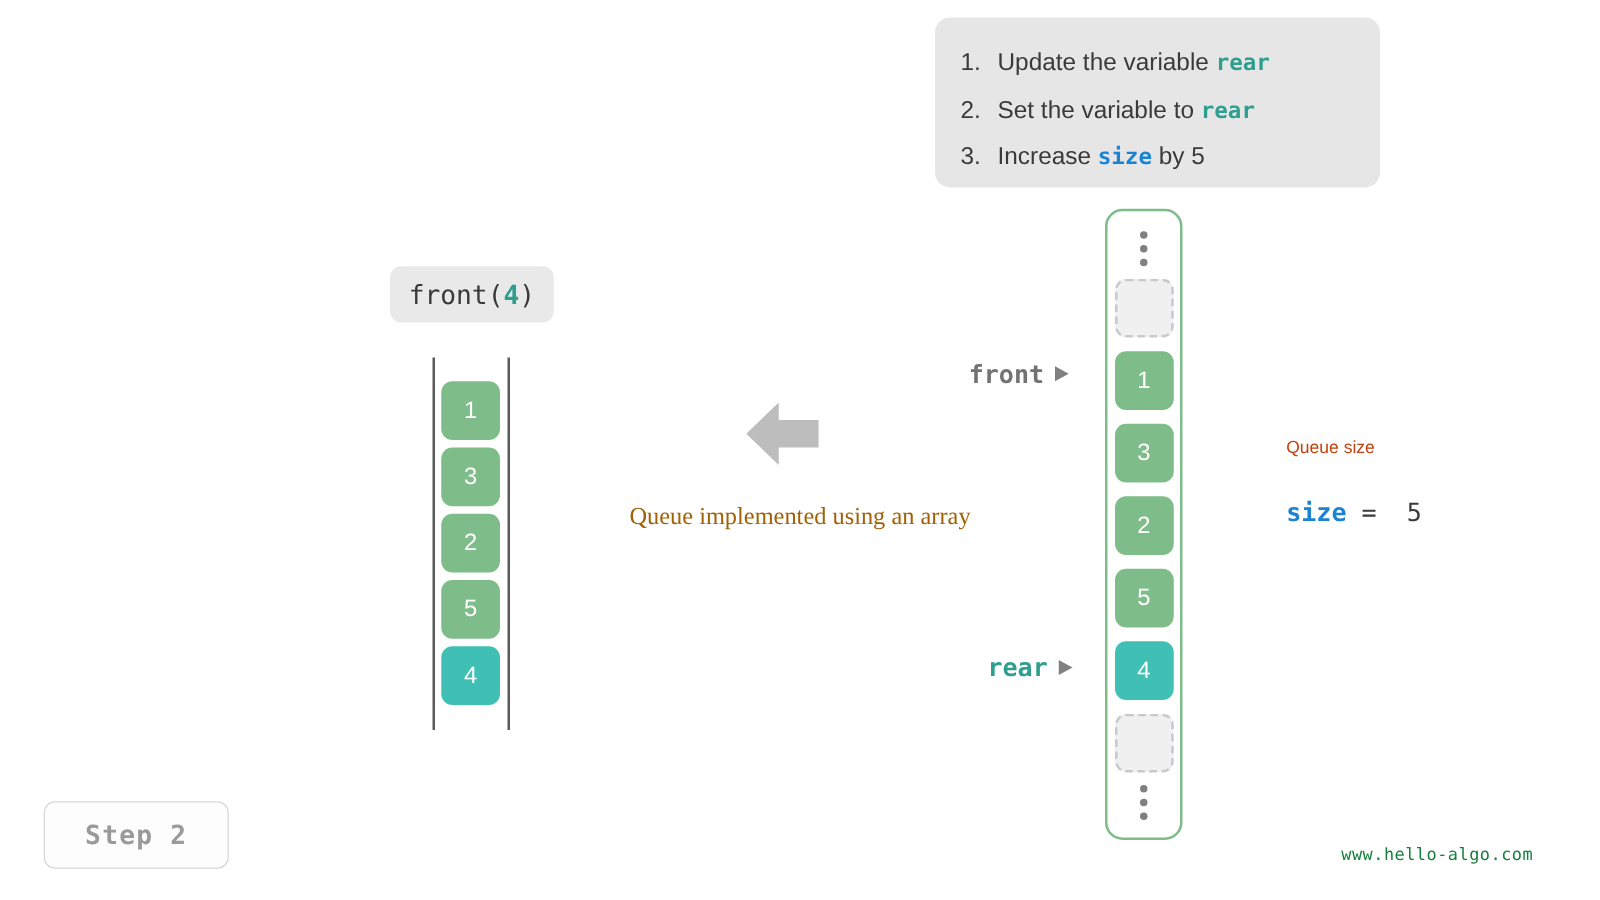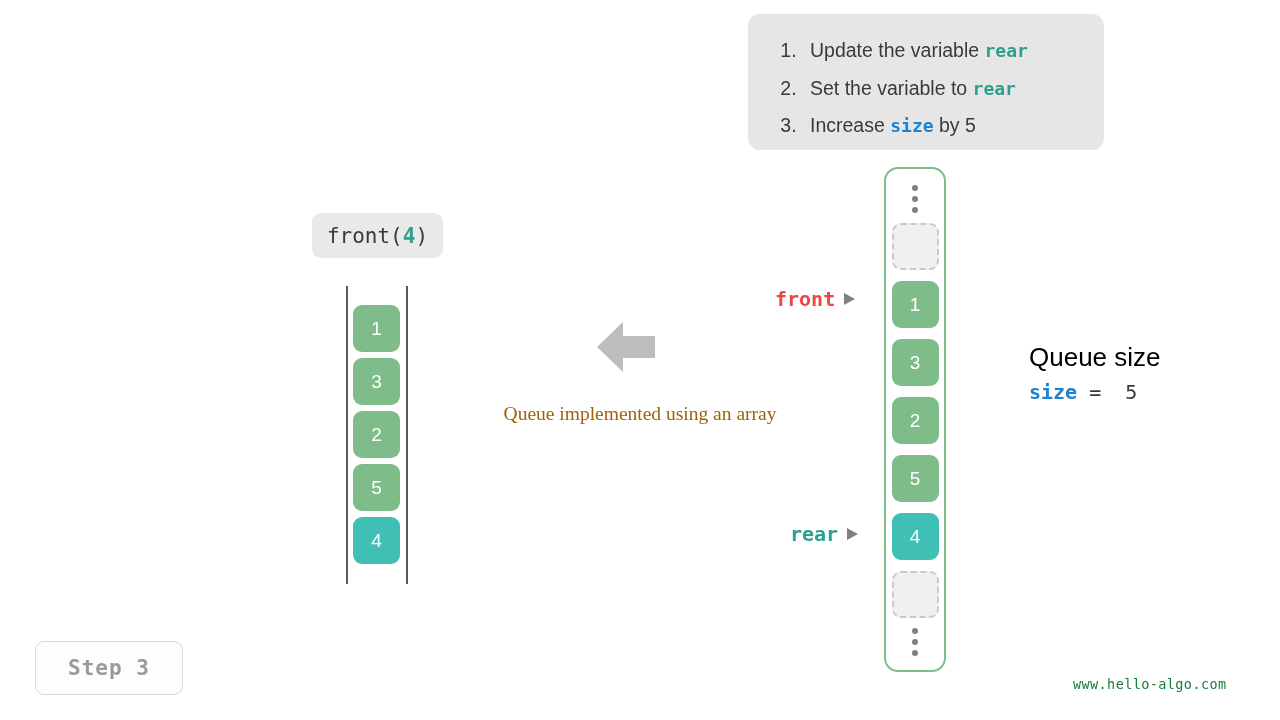--- a/index.html
+++ b/index.html
@@ -31,21 +31,20 @@
   .instructions ol {
     margin: 0;
     padding: 0 0 0 28px;
     list-style: decimal;
   }
   .instructions li {
     font-size: 19.5px;
     line-height: 36.5px;
     color: #3a3a3a;
     padding-left: 8px;
-    margin-left: 12px;
   }
   .instructions li::marker {
     font-size: 19.5px;
   }
   .code-teal {
     font-family: "DejaVu Sans Mono", monospace;
     font-weight: bold;
     color: #2e9e8f;
     font-size: 18px;
   }
@@ -195,41 +194,41 @@
   .pointer .arrowhead {
     width: 0;
     height: 0;
     border-left: 11px solid #808080;
     border-top: 6px solid transparent;
     border-bottom: 6px solid transparent;
   }
   .pointer.front {
     left: 775px;
     top: 287px;
-    color: #ef4444;
+    color: #737373;
   }
   .pointer.rear {
     left: 790px;
     top: 522px;
     color: #2e9e8f;
   }
 
   
   .size-readout {
     position: absolute;
     left: 1029px;
     top: 343px;
   }
   .size-readout .title {
-    font-size: 26px;
-    color: #000000;
+    font-size: 14px;
+    color: #c2410c;
     line-height: 28px;
   }
   .size-readout .expr {
-    margin-top: 9px;
+    margin-top: 27px;
     font-family: "DejaVu Sans Mono", monospace;
     font-size: 20px;
     color: #3a3a3a;
     white-space: pre;
   }
   .size-readout .expr .var {
     color: #1a83d4;
     font-weight: bold;
   }
 
@@ -335,15 +334,15 @@
 <div class="pointer rear">
   <span>rear</span>
   <span class="arrowhead"></span>
 </div>
 
 <div class="size-readout">
   <div class="title">Queue size</div>
   <div class="expr"><span class="var">size</span><span> =  5</span></div>
 </div>
 
-<div class="step-badge">Step 3</div>
+<div class="step-badge">Step 2</div>
 
 <div class="watermark">www.hello-algo.com</div>
 
 </body></html>

